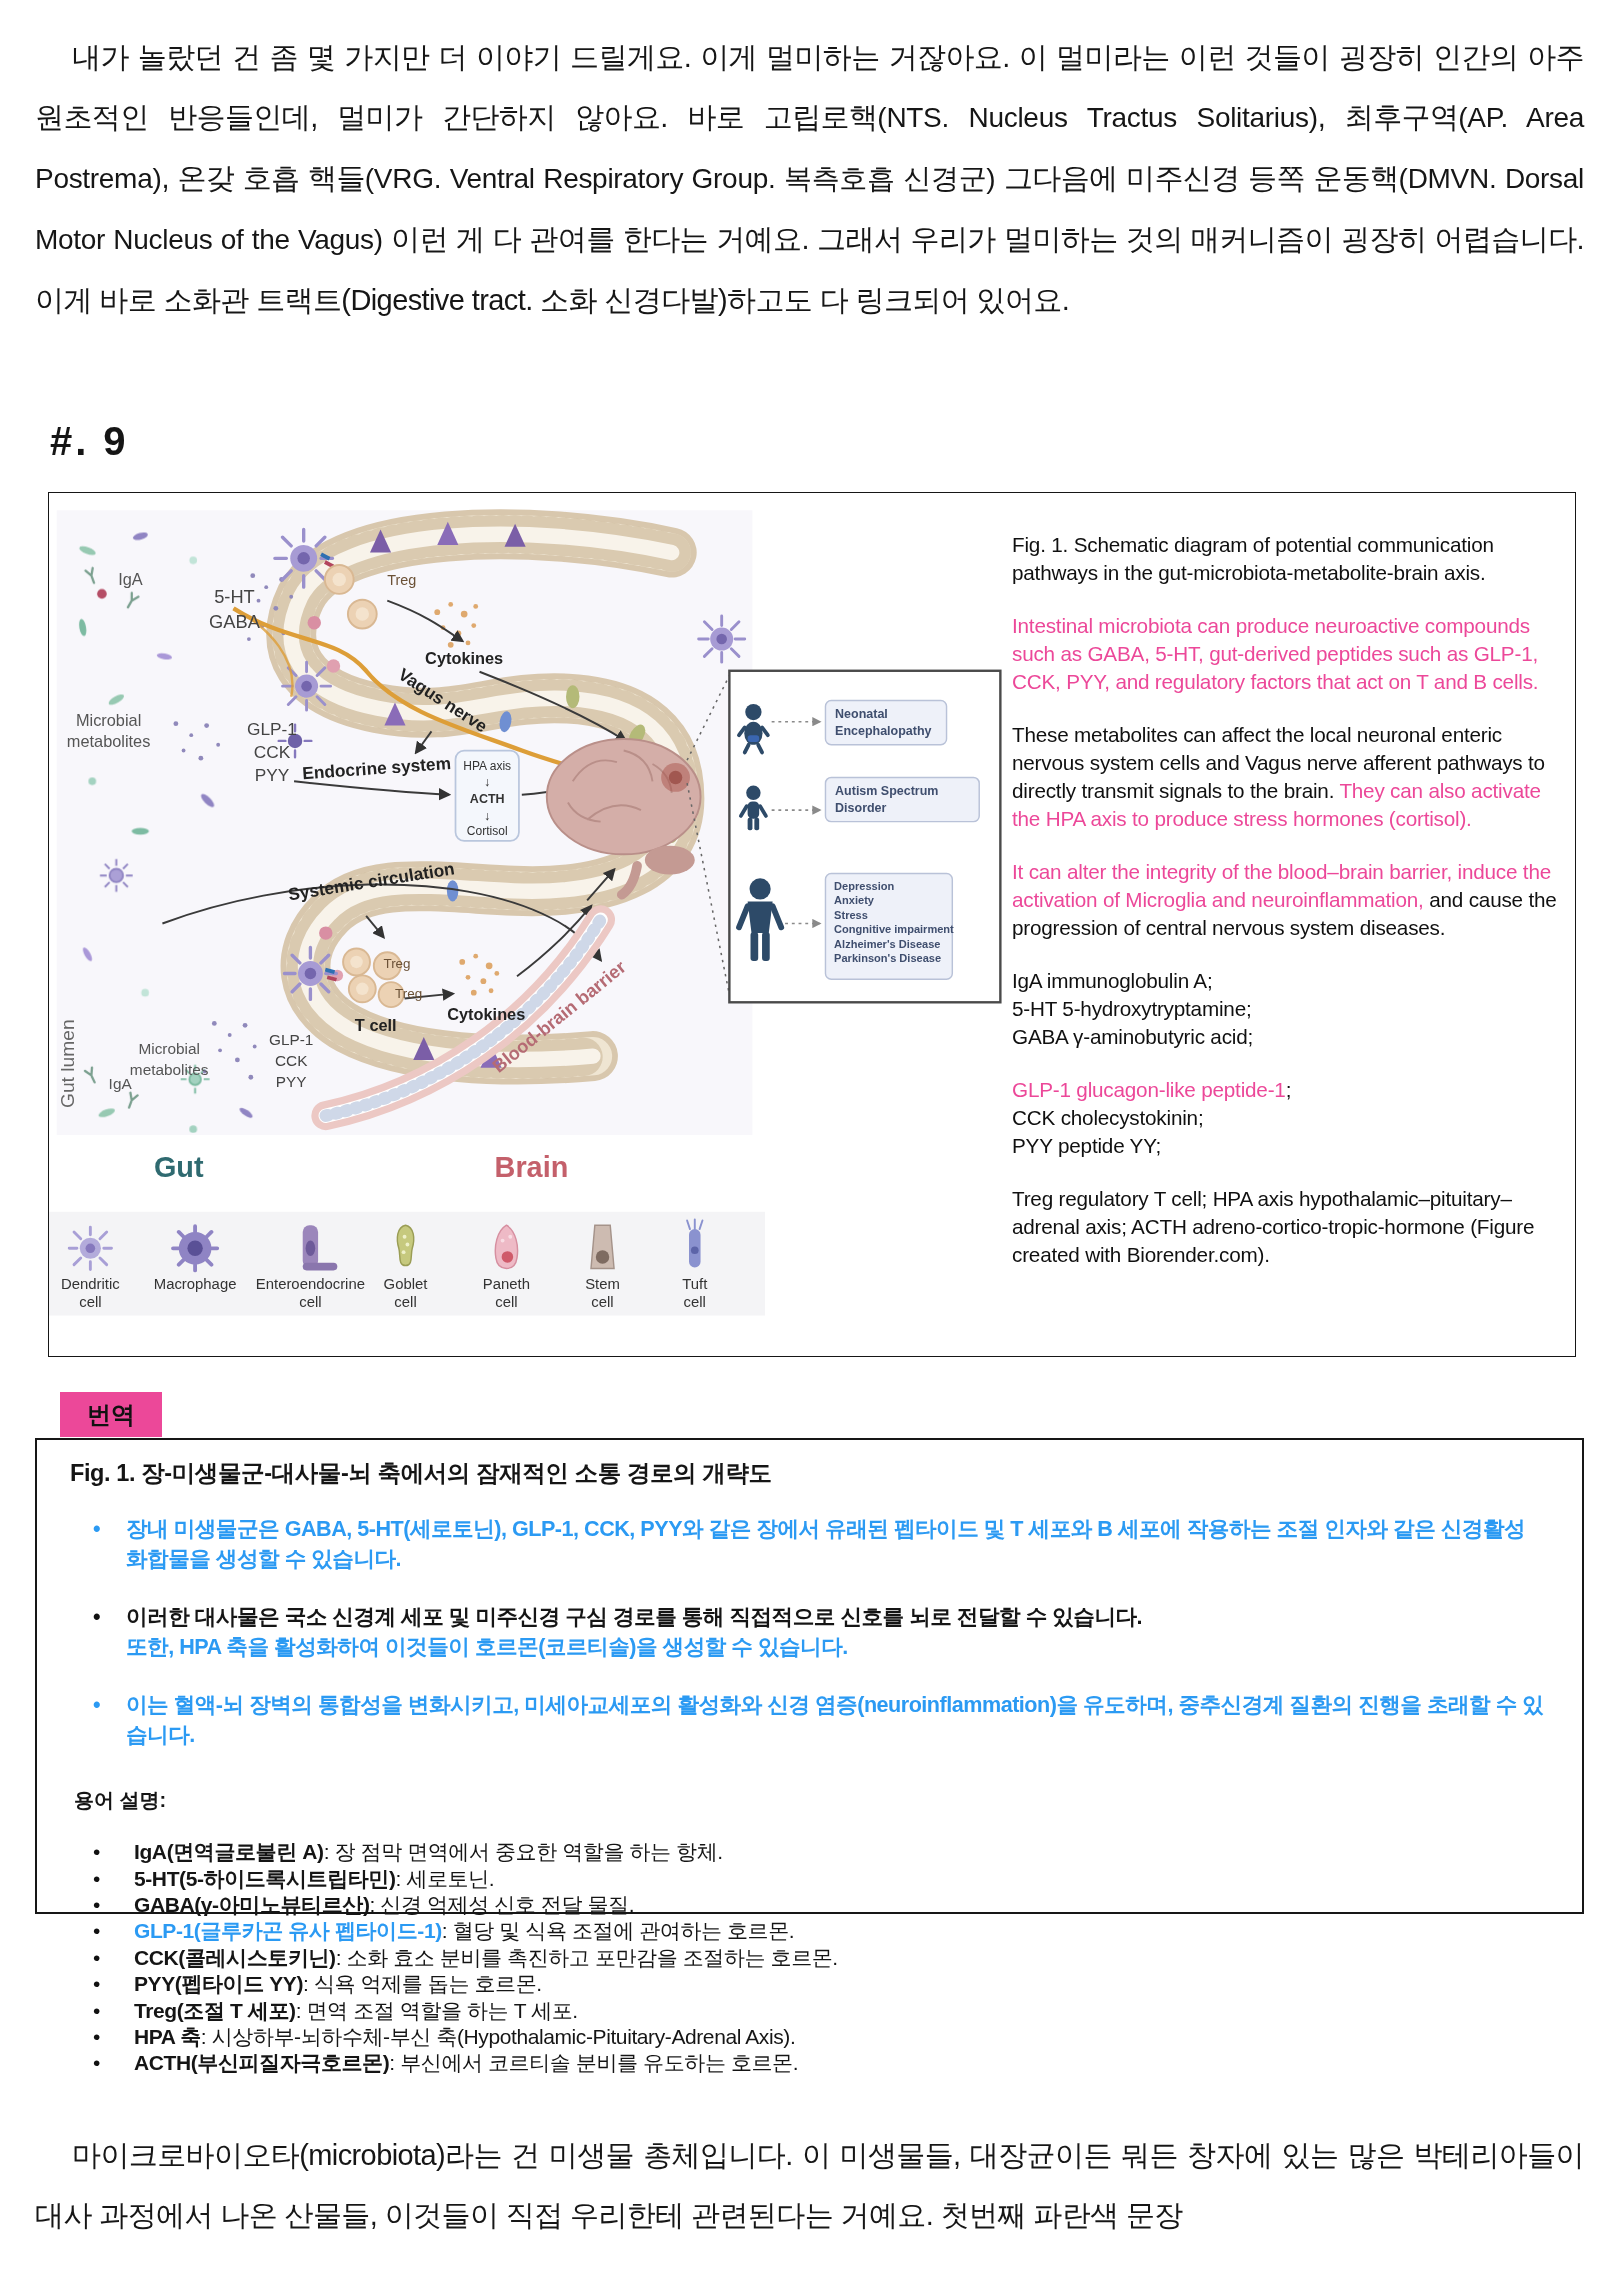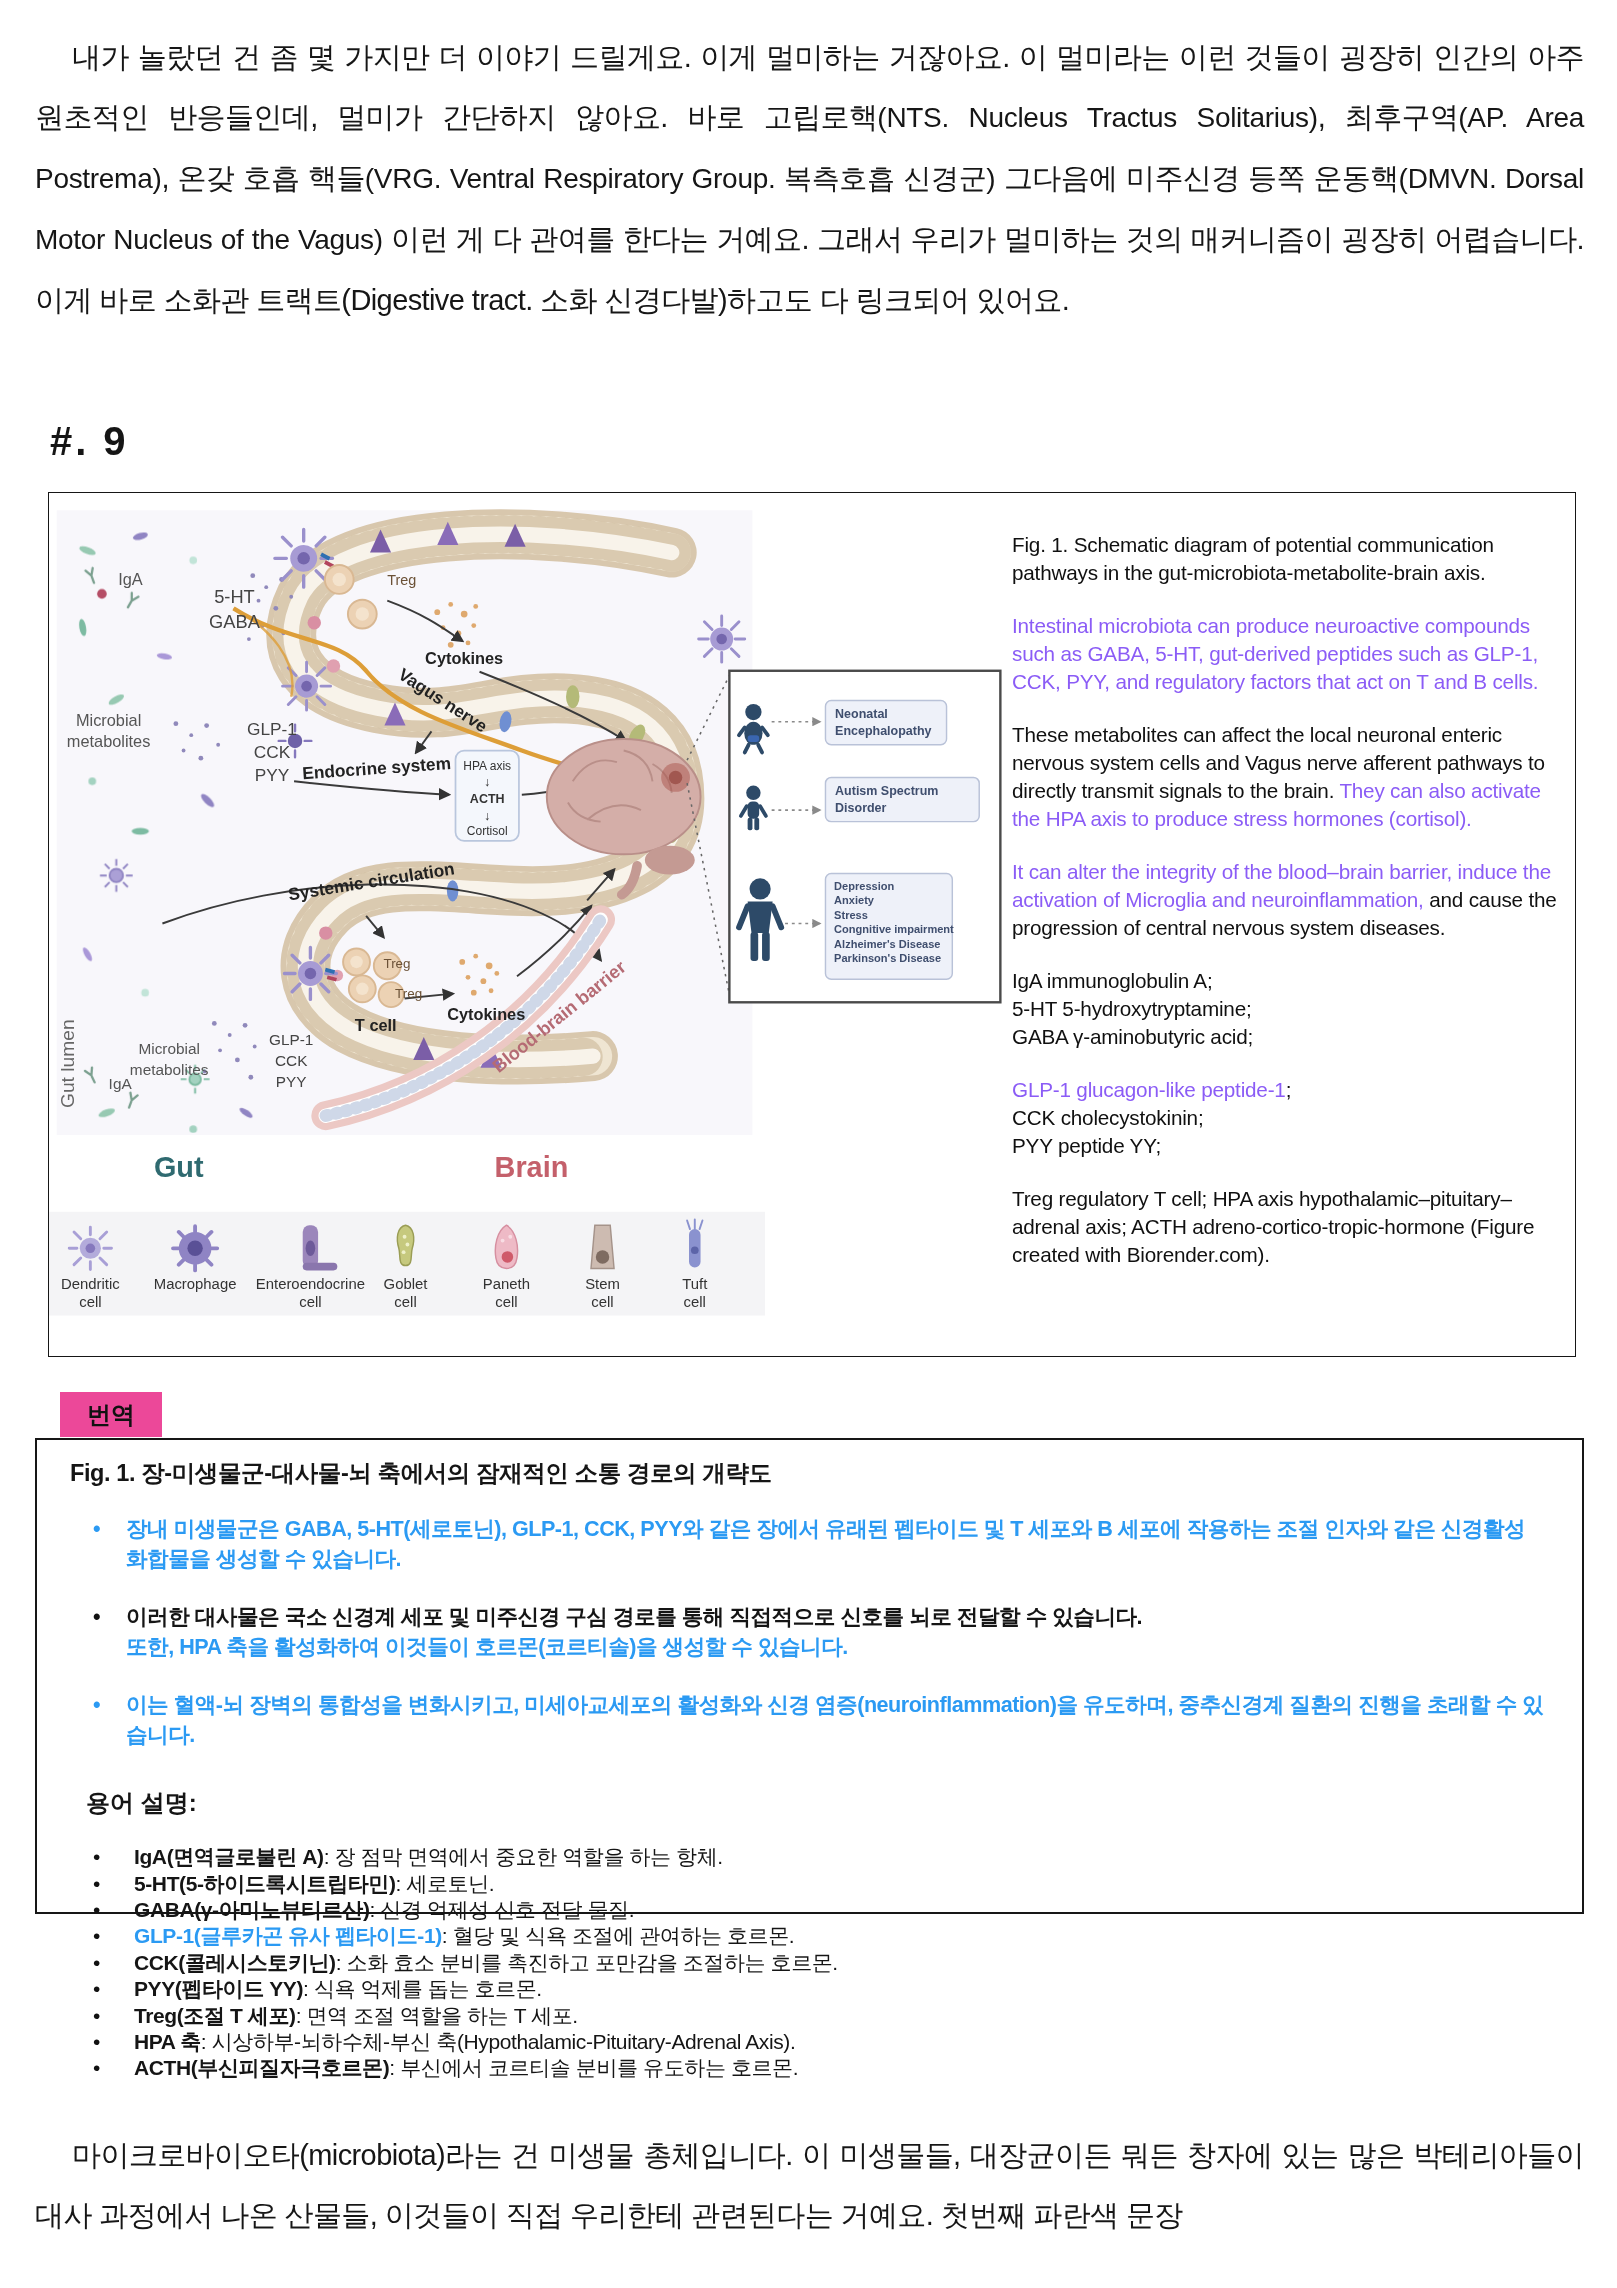--- a/index.html
+++ b/index.html
@@ -9,36 +9,36 @@
   .para{position:absolute;font-size:29px;line-height:60px;text-align:justify;
         text-indent:37px;letter-spacing:-0.6px;color:#161616;}
   .para .sm{font-size:28px;letter-spacing:-0.3px;}
   #heading{position:absolute;left:50px;top:419px;font-size:40px;font-weight:bold;letter-spacing:2.9px;}
   
   #figure{position:absolute;left:48px;top:492px;width:1528px;height:865px;
           border:1.9px solid #161616;background:#fff;box-sizing:border-box;}
   #diagram{position:absolute;left:0;top:0;}
   #caption-col{position:absolute;left:963px;top:38px;width:559px;}
   .capp{margin:0 0 25px 0;font-weight:normal;font-size:20.7px;line-height:28px;letter-spacing:-0.2px;color:#101010;}
-  .cb{color:#8b5cf6;}
+  .cb{color:#ec4899;}
   .tb{color:#2b9af3;}
   .st{font-weight:bold;margin-left:8px;}
   
   #trans-tag{position:absolute;left:60px;top:1392px;background:#ec4899;color:#111;
              padding:6.7px 27px;font-size:24px;font-weight:bold;}
   #trans-box{position:absolute;left:35px;top:1438px;width:1549px;height:476px;
              border:2.9px solid #161616;box-sizing:border-box;padding:13.4px 33px;}
   .t-title{font-weight:bold;font-size:23.5px;margin:3.8px 0 25px 0;letter-spacing:-0.4px;}
   ul.tbullets{list-style:none;margin:0;padding:0;}
   ul.tbullets li{position:relative;padding-left:56px;margin-bottom:28px;line-height:30px;
                  font-size:21.6px;font-weight:bold;letter-spacing:-0.5px;}
   ul.tbullets li::before{content:"\2022";position:absolute;left:23px;top:0;}
   li.dot-blue::before{color:#2b9af3;}
   li.dot-black::before{color:#111;}
-  .terms-h{font-weight:bold;font-size:24px;margin:37px 0 25px 16px;}
+  .terms-h{font-weight:bold;font-size:20px;margin:37px 0 25px 4px;}
   ul.terms{list-style:none;margin:0;padding:0;}
   ul.terms li{position:relative;padding-left:56px;line-height:26.4px;font-size:21px;letter-spacing:-0.4px;}
   ul.terms li::before{content:"\2022";position:absolute;left:23px;top:0;color:#111;}
   
   text{font-family:"Liberation Sans",sans-serif;}
   .arrow{fill:none;stroke:#3a3a3a;stroke-width:2;}
   .dotline{fill:none;stroke:#8a8a8a;stroke-width:1.6;stroke-dasharray:3 4;}
 </style>
 </head>
 <body>

